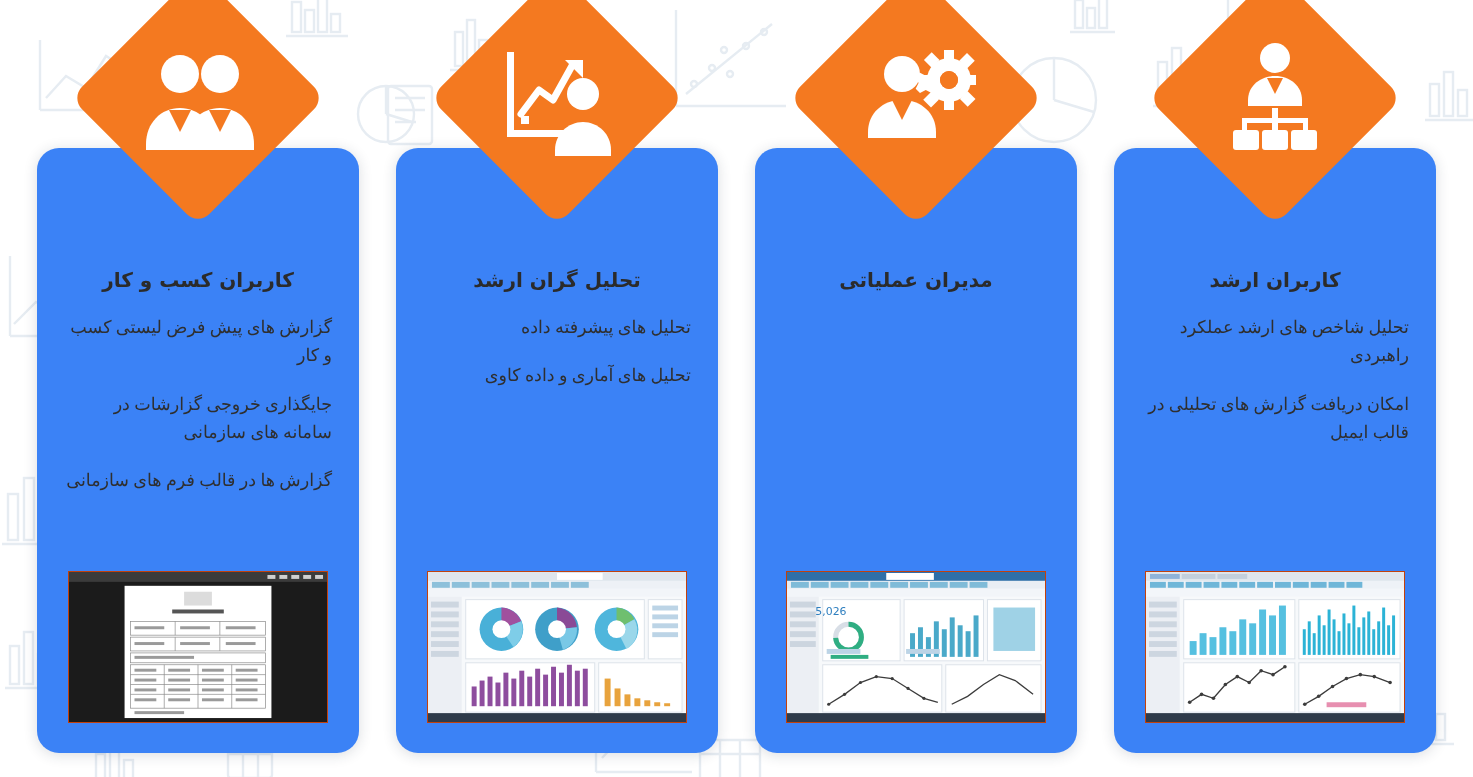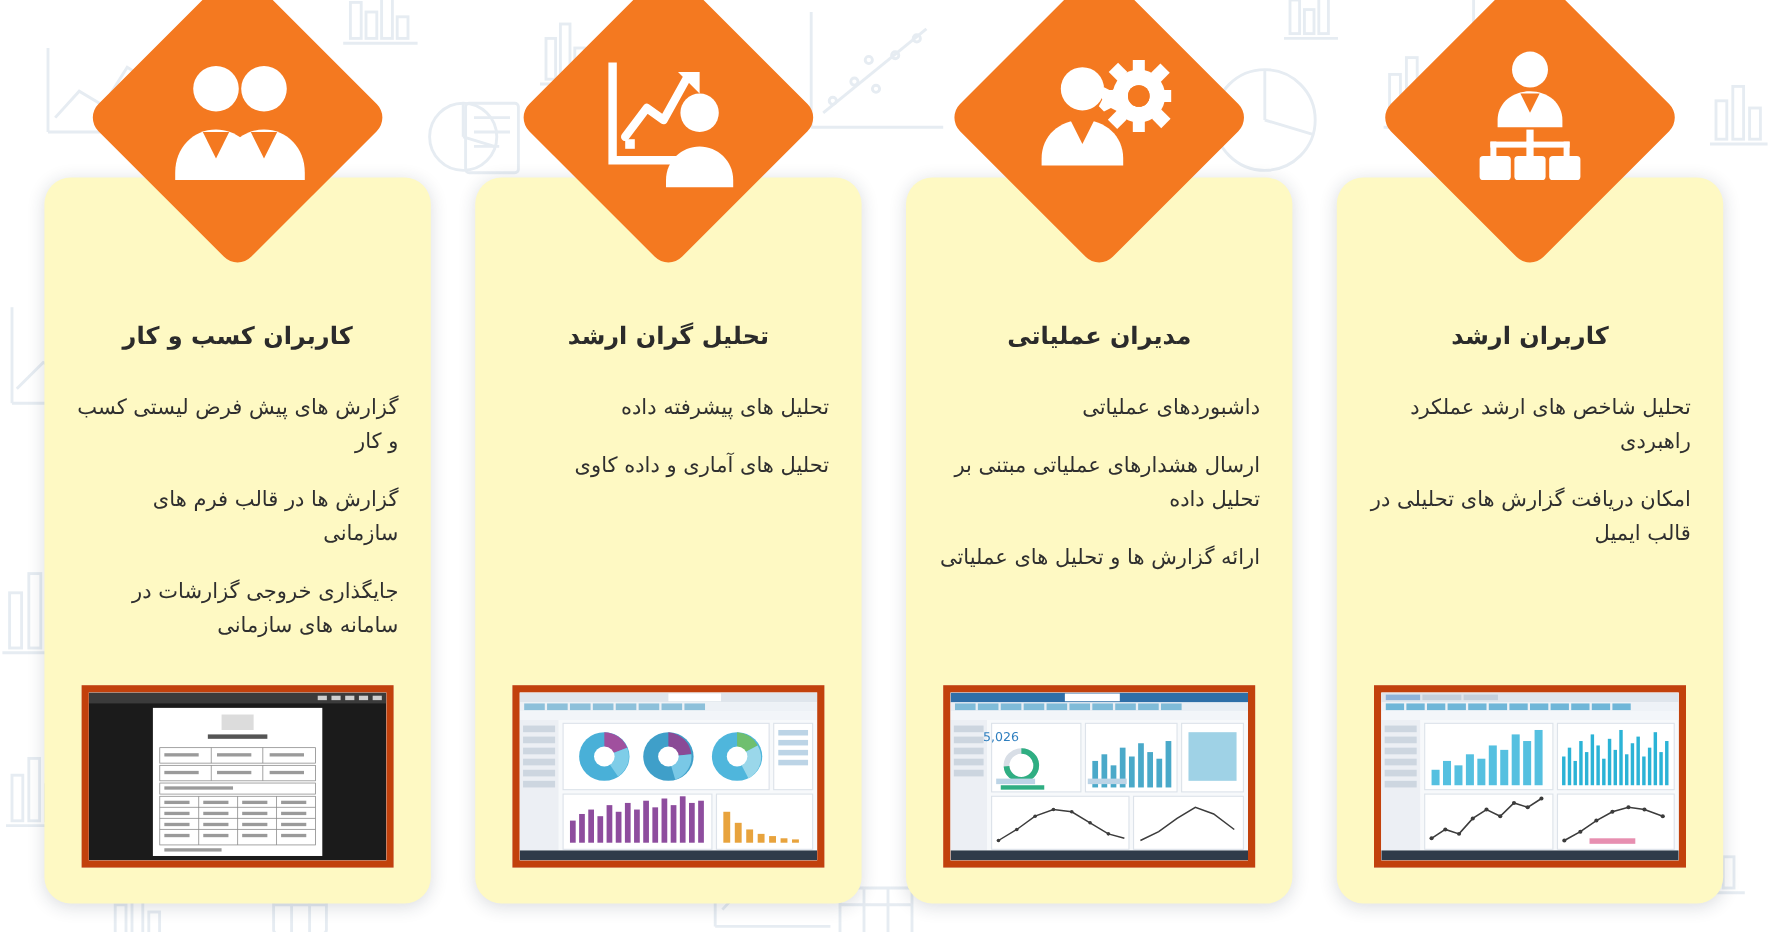--- a/index.html
+++ b/index.html
@@ -33,21 +33,21 @@
     gap: 37px;
     padding-top: 148px;
     box-sizing: border-box;
     z-index: 2;
   }
 
   .card {
     position: relative;
     width: 322px;
     height: 605px;
-    background: #fef9c3;
+    background: #3b82f6;
     border-radius: 22px;
     box-shadow: 0 2px 14px rgba(30,45,65,.16);
     box-sizing: border-box;
     display: flex;
     flex-direction: column;
     align-items: center;
   }
 
   
   .badge {
@@ -76,42 +76,43 @@
   .card-title {
     margin-top: 120px;
     font-size: 20px;
     font-weight: bold;
     color: #2b2b2b;
     text-align: center;
     letter-spacing: 0;
   }
 
   .bullets {
-    margin-top: 34px;
+    margin-top: 21px;
     width: 268px;
     text-align: right;
     direction: rtl;
+    font-family: Liberation Serif, serif;
   }
   .bullet {
     font-size: 17.5px;
     line-height: 1.62;
     color: #2f2f2f;
     margin-bottom: 20px;
   }
 
   
   .thumb {
     position: absolute;
     bottom: 30px;
     left: 50%;
     margin-left: -130px;
     width: 260px;
     height: 152px;
     background: #f2f4f7;
-    border: 6px solid #c2410c;
+    border: 1px solid #c2410c;
     box-sizing: border-box;
     overflow: hidden;
   }
   .thumb svg { display: block; width: 100%; height: 100%; }
 </style>
 </head>
 <body>
 
 <div class="bg-layer">
   <svg width="1473" height="777" viewBox="0 0 1473 777">
@@ -384,25 +385,20 @@
             <rect x="70" y="17" width="11" height="11" transform="rotate(-45 75 22)"></rect>
             <rect x="106" y="17" width="11" height="11" transform="rotate(45 111 22)"></rect>
             <rect x="70" y="56" width="11" height="11" transform="rotate(45 75 61)"></rect>
             <rect x="106" y="56" width="11" height="11" transform="rotate(-45 111 61)"></rect>
           </g>
           <circle cx="93" cy="42" r="9" fill="#F47920"></circle>
         </svg>
       </span>
     </div>
     <div class="card-title">مدیران عملیاتی</div>
-    <div class="bullets">
-      <div class="bullet">داشبوردهای عملیاتی</div>
-      <div class="bullet">ارسال هشدارهای عملیاتی مبتنی بر تحلیل داده</div>
-      <div class="bullet">ارائه گزارش ها و تحلیل های عملیاتی</div>
-    </div>
     <div class="thumb">
       <svg viewBox="0 0 260 152" preserveAspectRatio="none">
         <rect width="260" height="152" fill="#f7f9fb"></rect>
         <rect x="0" y="0" width="260" height="9" fill="#2f6fa8"></rect>
         <rect x="100" y="1" width="48" height="7" fill="#ffffff"></rect>
         <rect x="0" y="9" width="260" height="8" fill="#e9eef4"></rect>
         <g fill="#7fbbd8">
           <rect x="4" y="10" width="18" height="6"></rect>
             <rect x="24" y="10" width="18" height="6"></rect>
           <rect x="44" y="10" width="18" height="6"></rect>
@@ -582,22 +578,22 @@
           <path d="M31 72h22l-11 22z" fill="#F47920"></path>
           <circle cx="82" cy="36" r="19"></circle>
           <path d="M48 106c0-21 15-36 34-36s34 15 34 36v6H48z"></path>
           <path d="M71 72h22l-11 22z" fill="#F47920"></path>
         </svg>
       </span>
     </div>
     <div class="card-title">کاربران کسب و کار</div>
     <div class="bullets">
       <div class="bullet">گزارش های پیش فرض لیستی کسب و کار</div>
+      <div class="bullet">جایگذاری خروجی گزارشات در سامانه های سازمانی</div>
       <div class="bullet">گزارش ها در قالب فرم های سازمانی</div>
-      <div class="bullet">جایگذاری خروجی گزارشات در سامانه های سازمانی</div>
     </div>
     <div class="thumb">
       <svg viewBox="0 0 260 152" preserveAspectRatio="none">
         <rect width="260" height="152" fill="#1b1b1b"></rect>
         <rect x="0" y="0" width="260" height="10" fill="#3b3b3b"></rect>
         <g fill="#cfcfcf">
           <rect x="200" y="3" width="8" height="4"></rect>
             <rect x="212" y="3" width="8" height="4"></rect>
           <rect x="224" y="3" width="8" height="4"></rect>
             <rect x="236" y="3" width="8" height="4"></rect>

